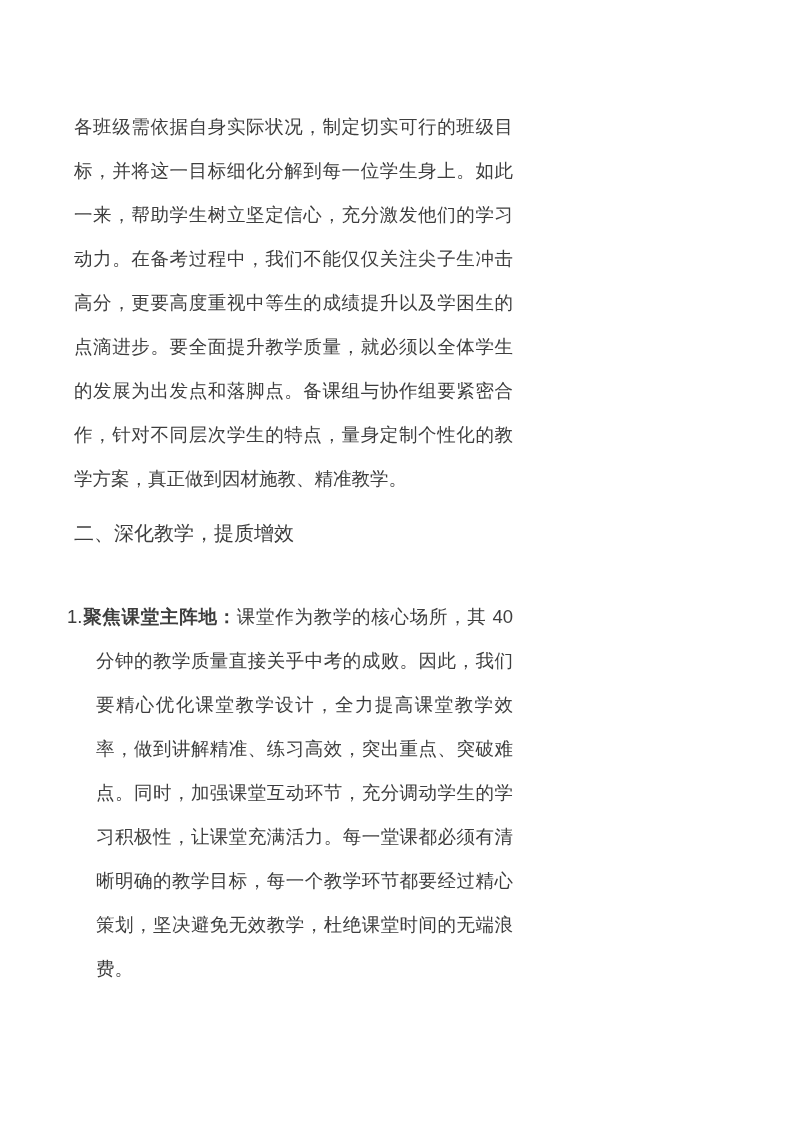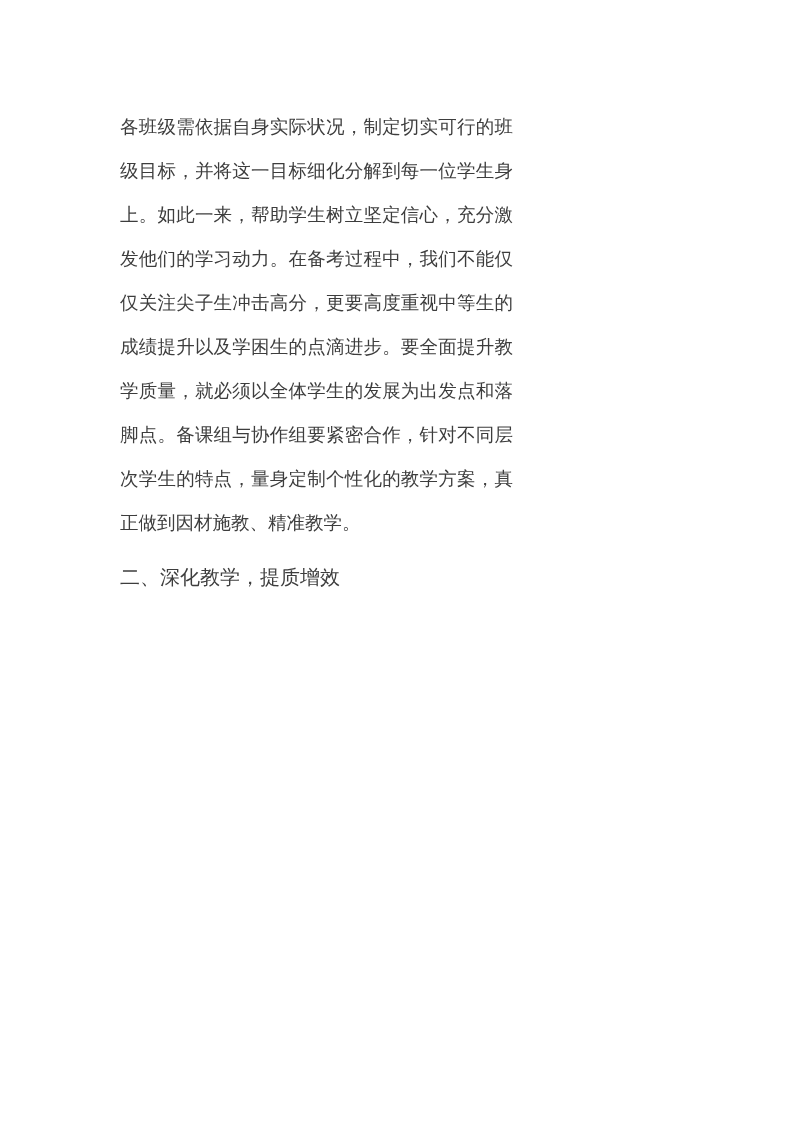--- a/index.html
+++ b/index.html
@@ -10,21 +10,21 @@
   body {
     width: 793px;
     height: 1122px;
     overflow: hidden;
   }
   .doc-page {
     box-sizing: border-box;
     width: 634px;
     height: 1122px;
     background: #ffffff;
-    padding: 105px 121px 0 120px;
+    padding: 105px 121px 0 74px;
     font-family: "Liberation Sans", sans-serif;
     font-size: 18.5px;
     line-height: 44px;
     color: #3d3d3d;
     text-align: justify;
   }
   .para {
     margin: 0;
   }
   .section-heading {
@@ -55,17 +55,20 @@
 
 <div class="doc-page">
 
   <p class="para">各班级需依据自身实际状况，制定切实可行的班级目标，并将这一目标细化分解到每一位学生身上。如此一来，帮助学生树立坚定信心，充分激发他们的学习动力。在备考过程中，我们不能仅仅关注尖子生冲击高分，更要高度重视中等生的成绩提升以及学困生的点滴进步。要全面提升教学质量，就必须以全体学生的发展为出发点和落脚点。备课组与协作组要紧密合作，针对不同层次学生的特点，量身定制个性化的教学方案，真正做到因材施教、精准教学。</p>
 
   <h2 class="section-heading">二、深化教学，提质增效</h2>
 
 
   <div class="focus-list">
 
+    <div class="list-item">
+      <span class="marker">1.</span><span class="label">聚焦课堂主阵地：</span><span class="text">课堂作为教学的核心场所，其 40 分钟的教学质量直接关乎中考的成败。因此，我们要精心优化课堂教学设计，全力提高课堂教学效率，做到讲解精准、练习高效，突出重点、突破难点。同时，加强课堂互动环节，充分调动学生的学习积极性，让课堂充满活力。每一堂课都必须有清晰明确的教学目标，每一个教学环节都要经过精心策划，坚决避免无效教学，杜绝课堂时间的无端浪费。</span>
+    </div>
 
 
   </div>
 
 </div>
 
 </body></html>

